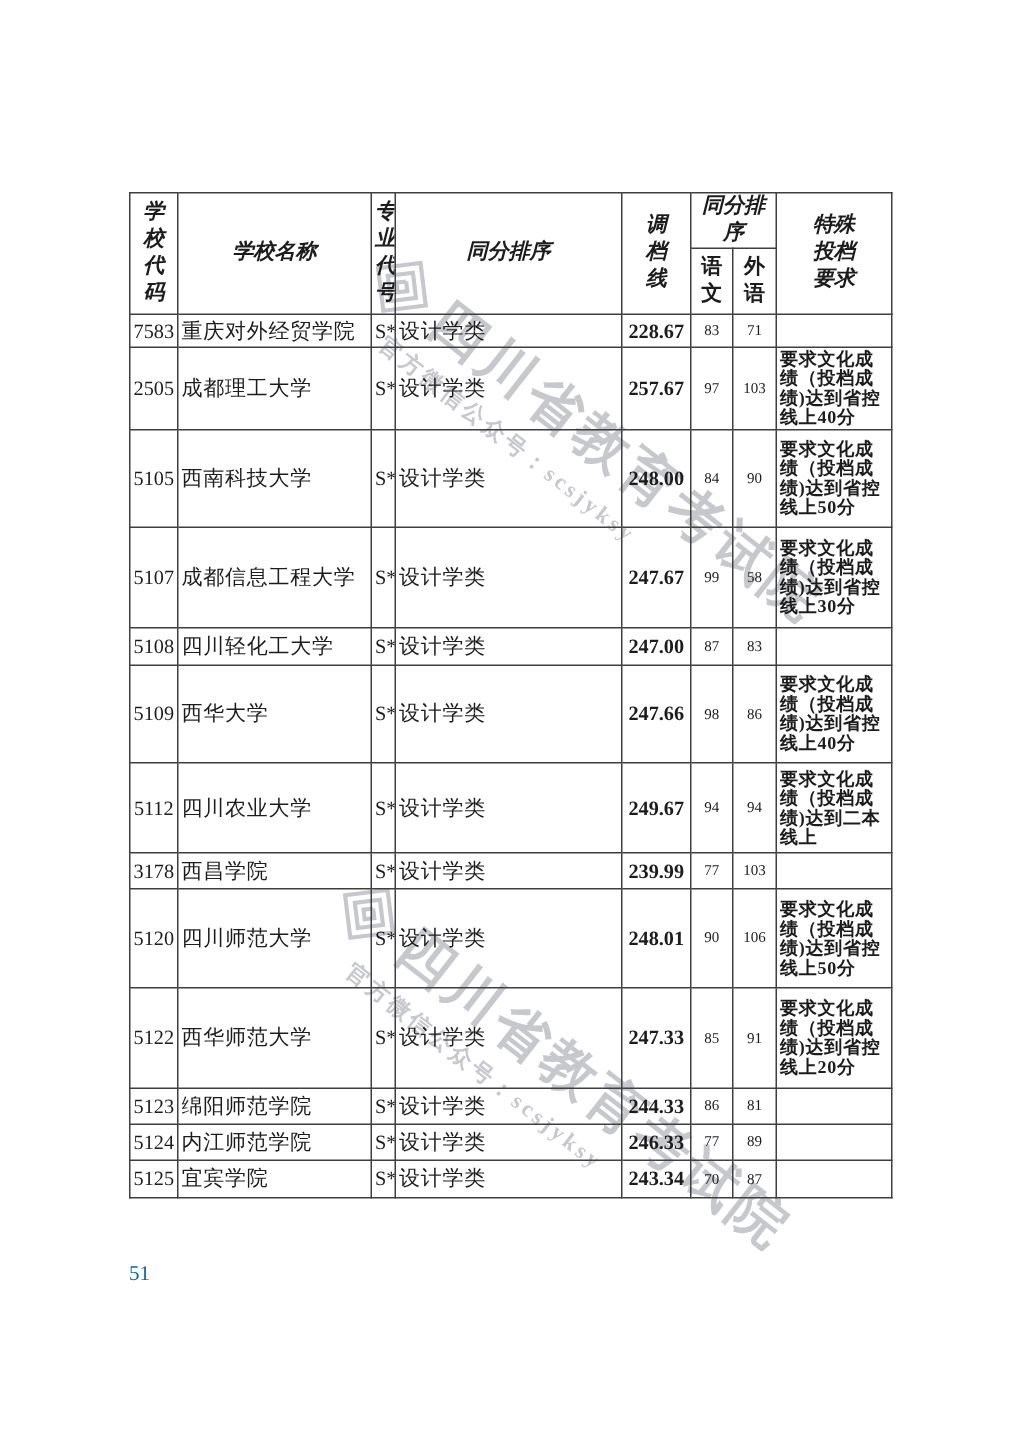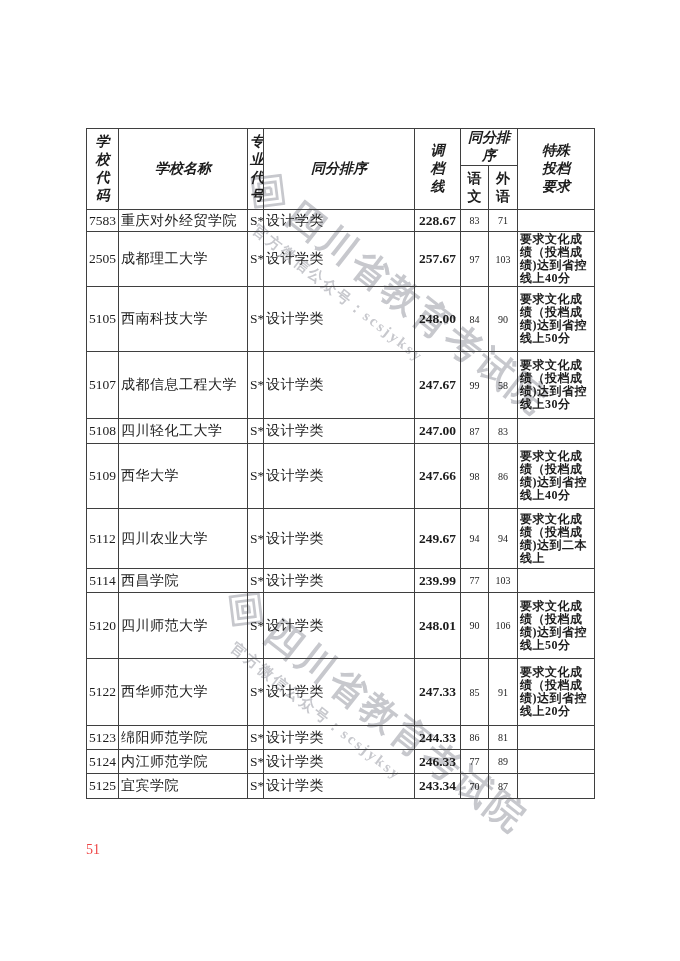--- a/index.html
+++ b/index.html
@@ -42,21 +42,21 @@
   td.c-mname{text-align:left;padding-left:3px;letter-spacing:0.5px;}
   td.c-score{text-align:center;font-weight:bold;font-size:13.5px;padding:0;}
   td.c-num{text-align:center;font-size:10px;padding:0;}
   td.c-remark{
     text-align:left;font-size:12px;line-height:13px;
     padding:1px 2px;letter-spacing:0.5px;word-break:break-all;font-weight:bold;
   }
 
   .page-number{
     position:absolute;left:86px;top:842px;z-index:2;
-    font-size:14px;color:#ef4444;
+    font-size:14px;color:#0369a1;
   }
 </style>
 </head>
 <body>
 
 <div class="page">
 
   <div class="watermark" style="left:266px;top:158px;">
     <div class="wm-line1">
       <svg class="wm-logo" width="44" height="44" viewBox="0 0 48 48" fill="none" stroke="currentColor" stroke-width="3">
@@ -180,21 +180,21 @@
           <td class="c-code">5112</td>
           <td class="c-name">四川农业大学</td>
           <td class="c-mcode">S*</td>
           <td class="c-mname">设计学类</td>
           <td class="c-score">249.67</td>
           <td class="c-num">94</td>
           <td class="c-num">94</td>
           <td class="c-remark">要求文化成绩（投档成绩)达到二本线上</td>
         </tr>
         <tr style="height: 24px;">
-          <td class="c-code">5114</td>
+          <td class="c-code">3178</td>
           <td class="c-name">西昌学院</td>
           <td class="c-mcode">S*</td>
           <td class="c-mname">设计学类</td>
           <td class="c-score">239.99</td>
           <td class="c-num">77</td>
           <td class="c-num">103</td>
           <td class="c-remark"></td>
         </tr>
         <tr style="height: 66px;">
           <td class="c-code">5120</td>

